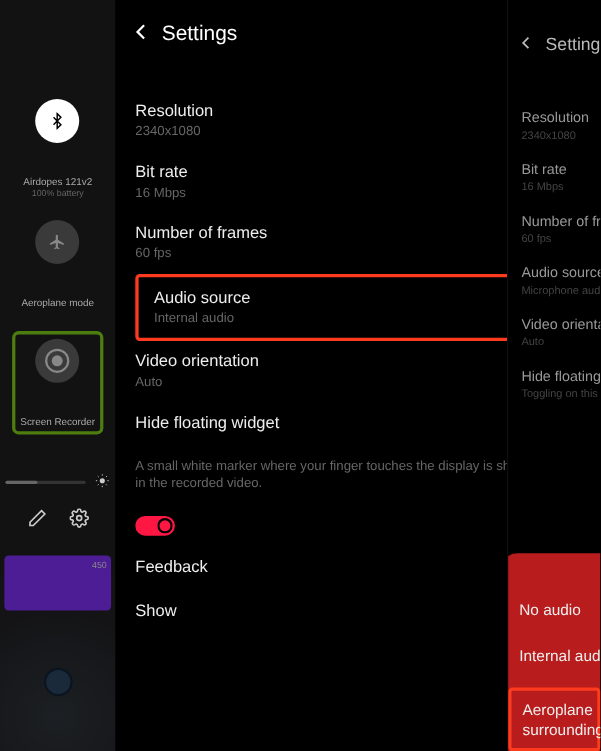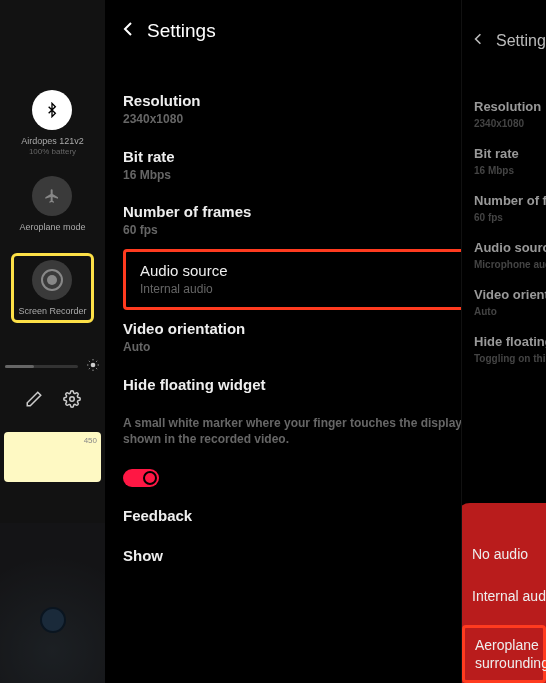--- a/index.html
+++ b/index.html
@@ -3,43 +3,43 @@
 <meta charset="utf-8">
 <style>
 * { margin: 0; padding: 0; box-sizing: border-box; font-family: -apple-system, BlinkMacSystemFont, sans-serif; }
 body { background: #000; color: #fff; width: 546px; height: 683px; overflow: hidden; display: flex; position: relative; }
 
 .sidebar { width: 105px; background: rgba(30,30,30,0.6); display: flex; flex-direction: column; align-items: center; padding-top: 90px; }
 .qs-tile { display: flex; flex-direction: column; align-items: center; margin-bottom: 20px; }
 .qs-circle { width: 40px; height: 40px; border-radius: 50%; display: flex; align-items: center; justify-content: center; margin-bottom: 6px; }
 .qs-circle.on { background: #fff; color: #000; }
 .qs-circle.off { background: #3a3a3a; color: #888; }
-.qs-label { font-size: 9px; color: #aaa; text-align: center; line-height: 1.2; }
+.qs-label { font-size: 9px; color: #aaa; text-align: center; line-height: 1.2; margin-top: 24px; }
 .qs-sublabel { font-size: 8px; color: #666; }
 
-.highlight-box { border: 3px solid #fde047; border-radius: 6px; padding: 4px; }
+.highlight-box { border: 3px solid #4d7c0f; border-radius: 6px; padding: 4px; }
 
 .slider-row { width: 90%; margin-top: 35px; display: flex; align-items: center; }
 .slider-track { flex: 1; height: 3px; background: #333; border-radius: 2px; position: relative; }
 .slider-fill { height: 100%; width: 40%; background: #666; border-radius: 2px; }
 .slider-icon { margin-left: 8px; color: #ccc; font-size: 14px; }
 
 .tool-row { display: flex; gap: 20px; margin-top: 15px; color: #ccc; }
 .tool-row svg { width: 18px; height: 18px; }
 
 .bg-preview { width: 100%; margin-top: 20px; display: flex; gap: 6px; padding: 0 4px; }
-.bg-thumb { flex: 1; height: 50px; background: #fef9c3; border-radius: 4px; position: relative; overflow: hidden; }
+.bg-thumb { flex: 1; height: 50px; background: #4c1d95; border-radius: 4px; position: relative; overflow: hidden; }
 .bg-label { position: absolute; top: 4px; right: 4px; font-size: 8px; color: #888; }
 
 .main { flex: 1; background: #000; padding: 20px 0 0 18px; position: relative; min-width: 0; }
 .header { display: flex; align-items: center; gap: 14px; margin-bottom: 40px; }
 .back-chevron { font-size: 18px; color: #fff; }
 .header-title { font-size: 19px; color: #fff; font-weight: 400; }
 
-.setting-item { padding: 10px 18px 10px 0; display: flex; justify-content: space-between; align-items: center; font-weight: bold; }
+.setting-item { padding: 10px 18px 10px 0; display: flex; justify-content: space-between; align-items: center; }
 .setting-text { flex: 1; }
 .setting-title { font-size: 15px; color: #eee; margin-bottom: 3px; }
 .setting-sub { font-size: 12px; color: #666; line-height: 1.3; }
 
 .highlight-item { border: 3px solid #ff3b1f; border-radius: 4px; padding: 10px 14px; margin-right: 12px; }
 
 .toggle { width: 36px; height: 18px; background: #333; border-radius: 10px; position: relative; flex-shrink: 0; margin-top: 2px; }
 .toggle-knob { width: 14px; height: 14px; background: #888; border-radius: 50%; position: absolute; top: 2px; left: 2px; }
 .toggle.on { background: #ff1744; }
 .toggle.on .toggle-knob { left: auto; right: 2px; background: #ff1744; box-shadow: 0 0 0 2px #000 inset; }

